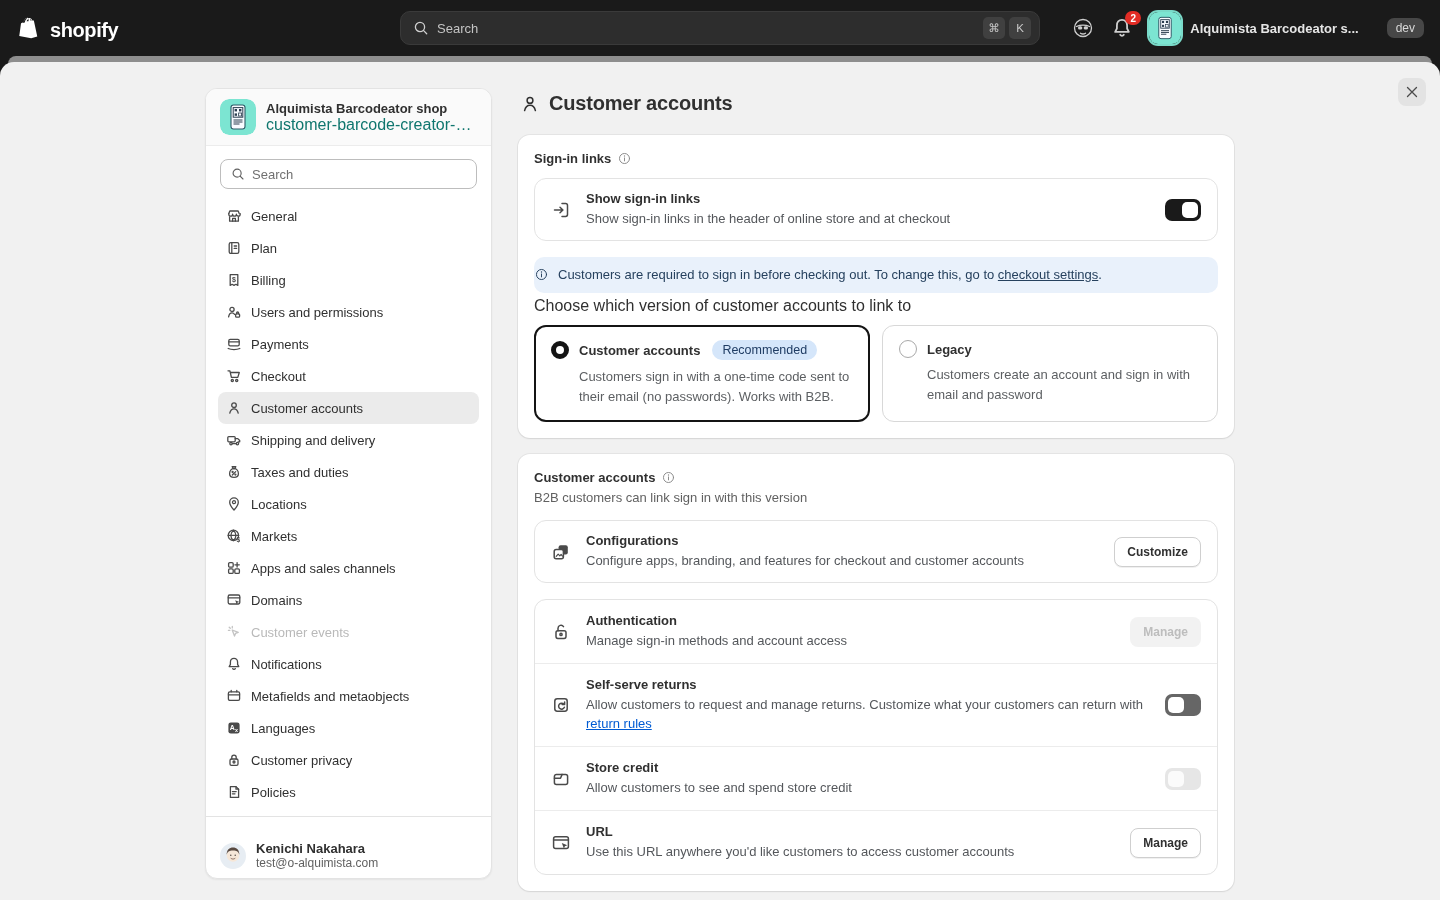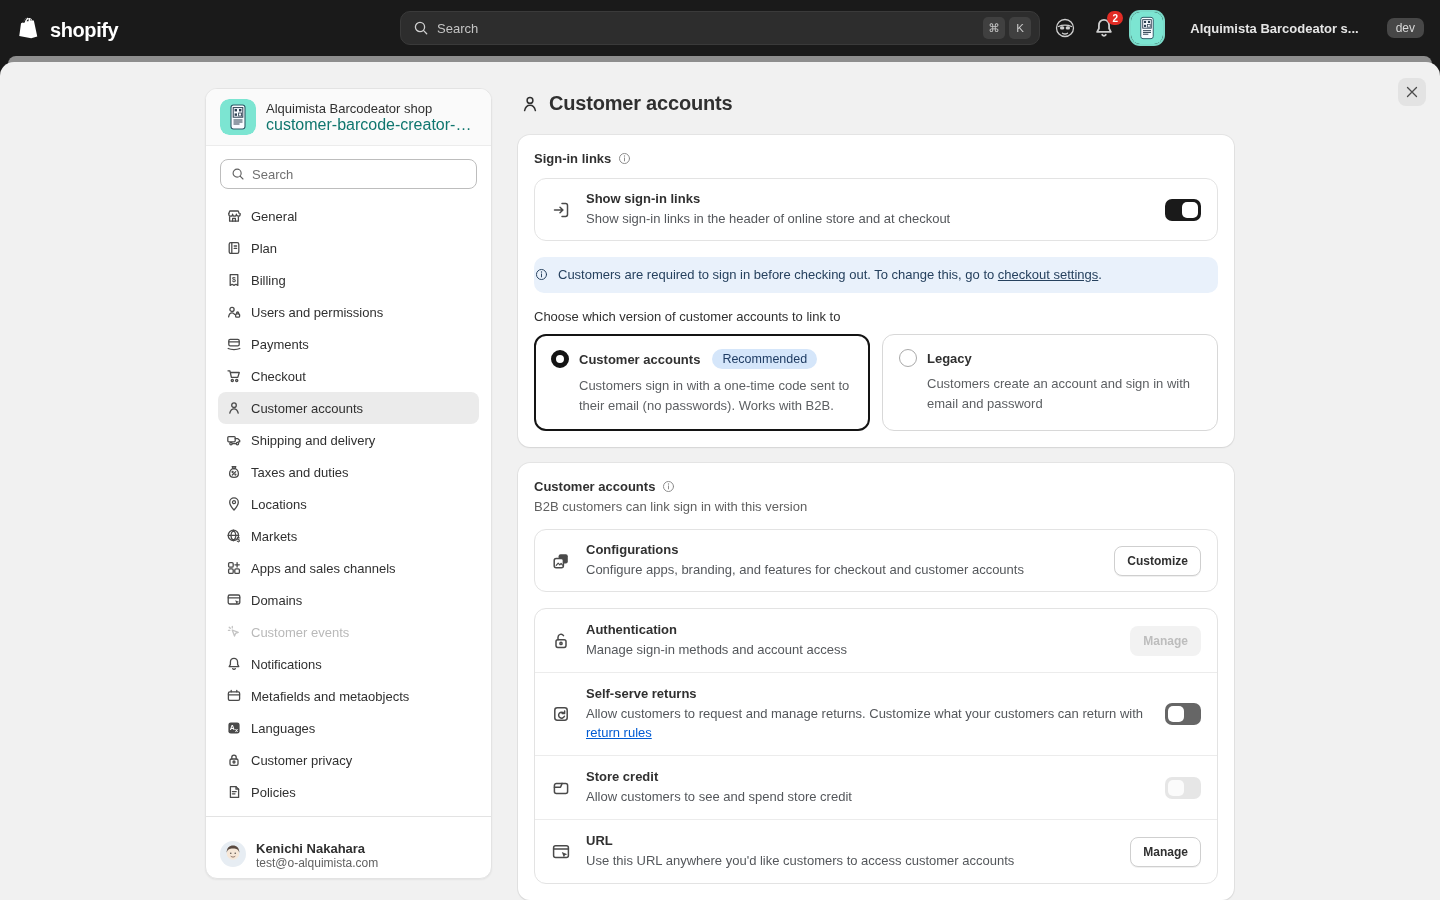--- a/index.html
+++ b/index.html
@@ -19,48 +19,48 @@
   .gsearch{position:absolute;left:400px;top:11px;width:640px;height:34px;background:#2d2d2d;border:1px solid #3a3a3a;
     border-radius:10px;display:flex;align-items:center;padding:0 8px 0 12px;color:#cfcfcf}
   .gsearch input{flex:1;background:transparent;border:0;outline:none;color:#e3e3e3;font-size:13px;margin-left:8px;font-family:inherit}
   .gsearch input::placeholder{color:#c4c4c4}
   .kbd{display:flex;gap:4px}
   .key{min-width:22px;height:22px;border-radius:5px;background:#404040;color:#c9c9c9;font-size:11.5px;display:flex;align-items:center;justify-content:center;padding:0 5px}
   .top-right{margin-left:auto;display:flex;align-items:center;gap:16px}
   .tool-ic{color:#cfcfcf;position:relative;cursor:pointer}
   .notif-badge{position:absolute;top:-6px;right:-8px;background:var(--notif-red);color:#fff;font-size:10px;font-weight:700;
     border-radius:8px;min-width:16px;height:14px;display:flex;align-items:center;justify-content:center;padding:0 4px}
-  .account{display:flex;align-items:center;gap:27px;cursor:pointer}
+  .account{display:flex;align-items:center;gap:9px;cursor:pointer}
   .tb-avatar{width:32px;height:32px;border-radius:9px;box-shadow:0 0 0 2px rgba(128,229,211,.95)}
   .account-name{color:#e6e6e6;font-size:13px;font-weight:700}
   .dev-pill{background:#474747;color:#d9d9d9;font-size:12px;border-radius:7px;padding:3px 9px;margin-left:12px}
   
   .under-strip{position:absolute;top:56px;left:8px;right:8px;height:12px;background:#8e8e8e;border-radius:8px 8px 0 0}
   .modal{position:absolute;top:62px;left:0;right:0;bottom:0;background:var(--modal-bg);border-radius:14px 14px 0 0;overflow:hidden}
   .close-btn{position:absolute;top:16px;right:14px;width:28px;height:28px;border-radius:8px;background:#e3e3e3;border:0;
     display:flex;align-items:center;justify-content:center;color:#4a4a4a;cursor:pointer}
   .layout{width:1030px;margin:26px auto 0;display:flex;gap:26px}
   
   .sidebar{width:287px;height:791px;background:#fff;border:1px solid #e3e3e3;border-radius:12px;
     box-shadow:0 1px 2px rgba(0,0,0,.06);display:flex;flex-direction:column;overflow:hidden}
   .shop-head{background:#fafafa;border-bottom:1px solid #ececec;padding:10px 14px;display:flex;align-items:center;gap:10px}
   .shop-avatar{width:36px;height:36px;border-radius:9px;flex:none}
-  .shop-name{font-size:13px;font-weight:400;color:#303030;white-space:nowrap}
+  .shop-name{font-size:13px;font-weight:700;color:#303030;white-space:nowrap}
   .shop-domain{font-size:16px;color:#0f766e;white-space:nowrap;overflow:hidden;text-overflow:ellipsis;max-width:215px}
   .side-search{padding:13px 14px 5px}
   .search-box{height:30px;border:1px solid #bdbdbd;border-radius:8px;background:#fff;display:flex;align-items:center;padding:0 10px;color:#616161}
   .search-box input{flex:1;border:0;outline:none;font-size:13px;margin-left:7px;color:#303030;background:transparent;font-family:inherit}
   .search-box input::placeholder{color:#707070}
   nav{padding:6px 12px 8px;flex:1}
   .nitem{height:32px;display:flex;align-items:center;gap:9px;padding:0 8px;border-radius:8px;font-size:13px;color:#303030;cursor:pointer}
   .nitem .nicon{color:#4a4a4a;width:16px;height:16px;flex:none}
   .nitem.active{background:var(--active-bg)}
   .nitem.disabled{color:#b9b9b9;cursor:default}
   .nitem.disabled .nicon{color:#c3c3c3}
-  .side-foot{border-top:1px solid #e3e3e3;padding:24px 14px;display:flex;gap:10px}
+  .side-foot{border-top:1px solid #e3e3e3;padding:24px 14px;display:flex;align-items:center;gap:10px}
   .foot-name{font-size:13px;font-weight:700}
   .foot-email{font-size:12px;color:#616161}
   
   .main{width:716px}
   .page-head{display:flex;align-items:center;gap:9px;margin:4px 0 0 2px}
   .page-head h1{font-size:20px;font-weight:700;letter-spacing:-.2px}
   .card{background:#fff;border-radius:12px;box-shadow:0 0 0 1px rgba(0,0,0,.05),0 1px 2px rgba(0,0,0,.07);padding:16px;margin-top:20px}
   .card + .card{margin-top:16px}
   .sec-head{display:flex;align-items:center;gap:6px;font-size:13px;font-weight:700}
   .info-ic{color:#8a8a8a;width:15px;height:15px}
@@ -74,21 +74,21 @@
   .toggle{width:36px;height:22px;border-radius:7px;position:relative;flex:none;cursor:pointer}
   .toggle .knob{position:absolute;top:3px;width:16px;height:16px;border-radius:5px;background:#fff}
   .toggle.on{background:var(--toggle-on)}.toggle.on .knob{right:3px}
   .toggle.off{background:var(--toggle-off)}.toggle.off .knob{left:3px}
   .toggle.off-disabled{background:#e6e6e6;cursor:default}.toggle.off-disabled .knob{left:3px;background:#fbfbfb}
   
   .banner{margin-top:16px;background:var(--banner-bg);border-radius:10px;padding:9px 0;display:flex;gap:9px;align-items:flex-start;
     font-size:13px;color:var(--banner-text);line-height:18px}
   .banner a{color:var(--banner-text);text-decoration:underline;cursor:pointer}
   .banner .info-ic{color:var(--banner-text);margin-top:1px}
-  .choose-label{font-size:13px;margin-top:16px}
+  .choose-label{font-size:16px;margin-top:4px}
   .options{display:grid;grid-template-columns:1fr 1fr;gap:12px;margin-top:10px}
   .opt{border:1px solid #d8d8d8;border-radius:12px;padding:14px 16px;cursor:pointer;background:#fff}
   .opt.selected{border:2px solid #141414;padding:13px 15px}
   .opt-head{display:flex;align-items:center;gap:10px}
   .radio{width:18px;height:18px;border-radius:50%;border:1.5px solid #a9a9a9;background:#fff;flex:none}
   .opt.selected .radio{border:5.5px solid #141414}
   .opt-label{font-size:13px;font-weight:700}
   .badge{background:var(--badge-bg);color:var(--badge-text);font-size:12.5px;border-radius:10px;padding:3px 10px;margin-left:2px}
   .opt-desc{font-size:13px;color:#5c5f62;line-height:20px;margin:7px 0 0 28px}
   

